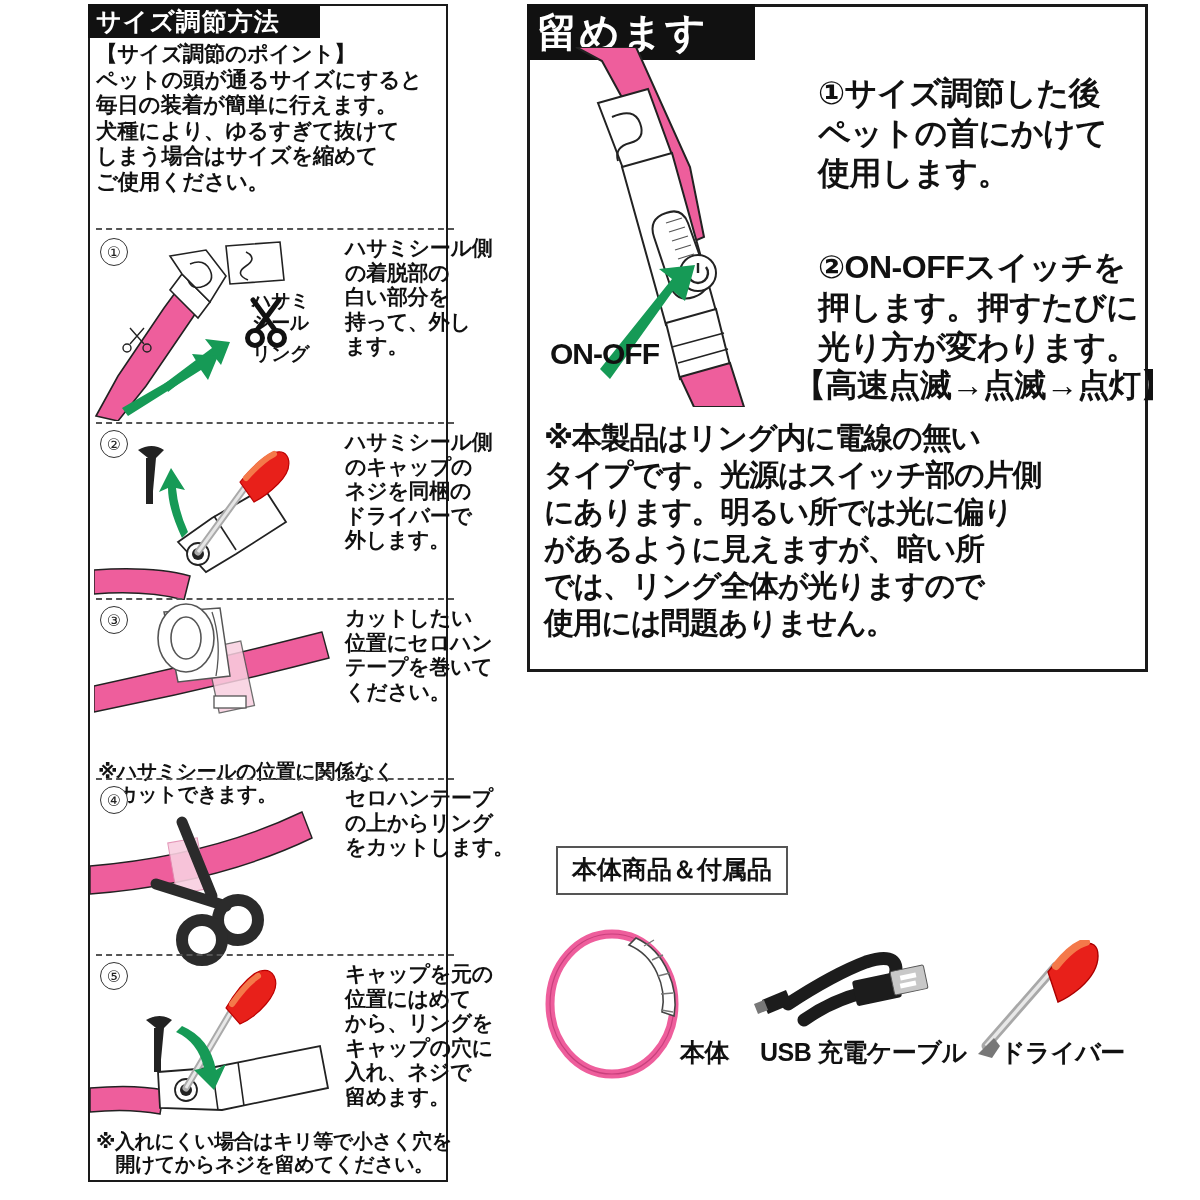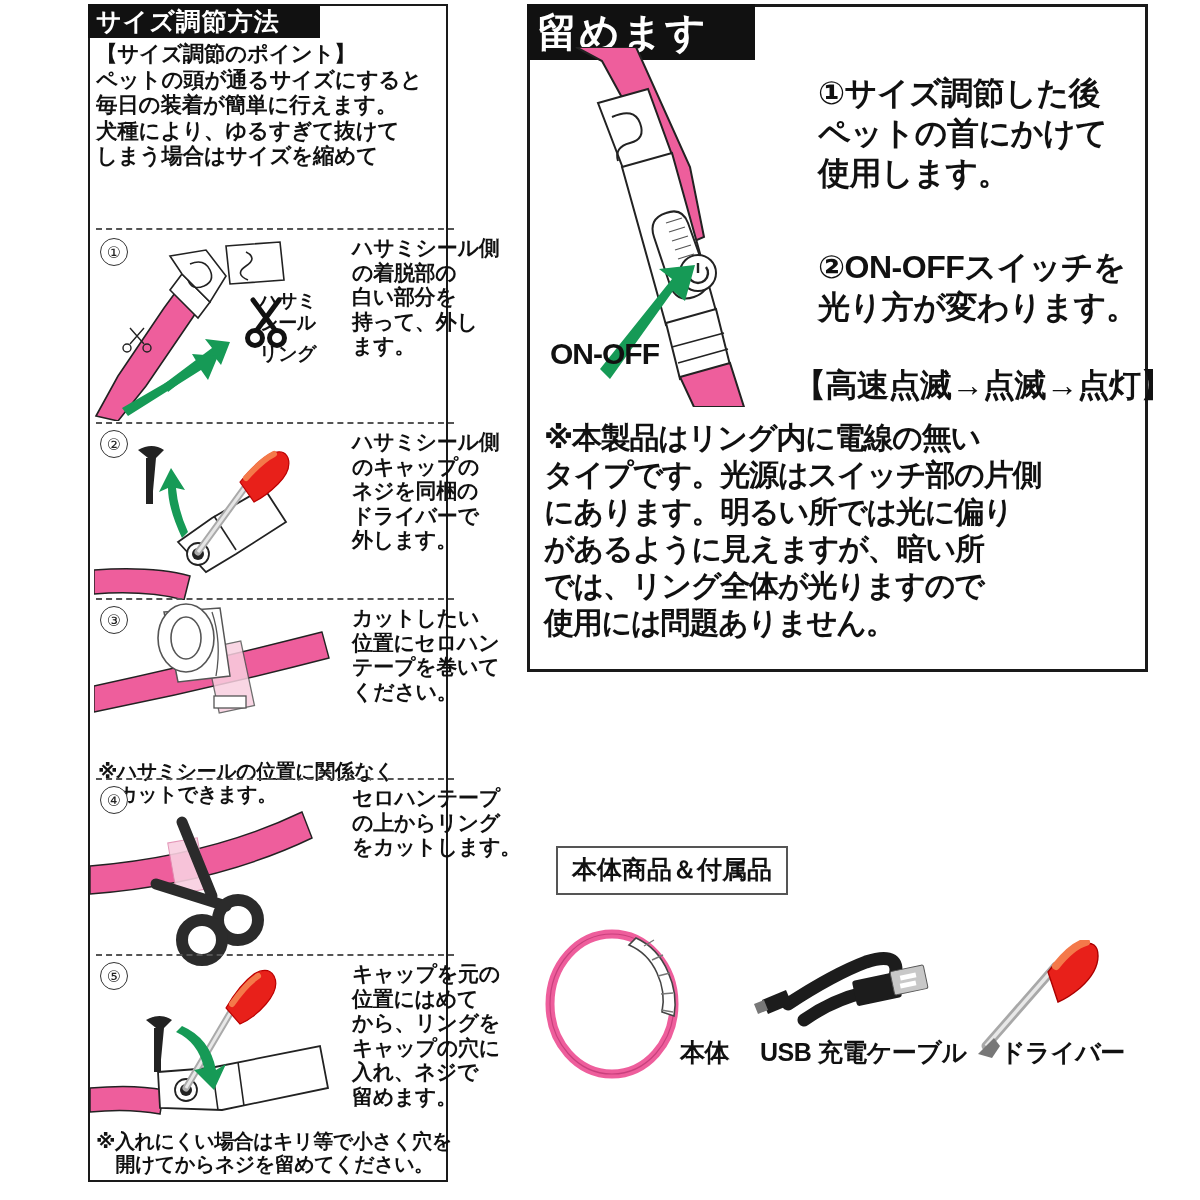--- a/index.html
+++ b/index.html
@@ -34,21 +34,20 @@
      border-top:2px dashed #555;}
   .num{
     position:absolute;width:26px;height:26px;border-radius:50%;
     border:1.6px solid #333;color:#222;
     font-size:16px;display:flex;align-items:center;justify-content:center;
     font-weight:400;background:#fff;
   }
   .steptext{
     position:absolute;font-size:21px;line-height:24.5px;font-weight:700;
     letter-spacing:-0.3px;
-    margin-left:7px;
   }
   .steptext div{white-space:nowrap;}
   .note{
     position:absolute;font-size:20px;line-height:23px;font-weight:700;
     letter-spacing:-0.5px;
   }
   .note div{white-space:nowrap;}
   .art{position:absolute;}
 
   
@@ -93,20 +92,21 @@
 <div class="panel" id="left-panel">
 
   <div id="left-header">サイズ調節方法</div>
 
   <div id="intro">
     <div>【サイズ調節のポイント】</div>
     <div>ペットの頭が通るサイズにすると</div>
     <div>毎日の装着が簡単に行えます。</div>
     <div>犬種により、ゆるすぎて抜けて</div>
     <div>しまう場合はサイズを縮めて</div>
+    <div>ご使用ください。</div>
   </div>
 
   <div class="step-sep" style="top:222px;"></div>
   <div class="num" style="left:10px;top:232px;">①</div>
   <svg class="art" style="left:4px;top:230px;" width="200" height="185" viewBox="0 0 200 185">
     <path d="M2 180 L24 140 L70 72 L92 42 L112 62 L52 150 L24 185 Z" fill="#ee5e9c" stroke="#222" stroke-width="1.6"></path>
     <path d="M88 38 L116 66 L104 82 L76 54 Z" fill="#fff" stroke="#222" stroke-width="1.6"></path>
     <path d="M76 20 L112 14 L132 40 L116 66 L88 38 Z" fill="#fff" stroke="#222" stroke-width="1.6"></path>
     <path d="M96 28 q14 -6 20 6 q5 11 -6 16 q-12 5 -16 -6" fill="none" stroke="#222" stroke-width="1.6"></path>
     <path d="M132 10 L186 6 L190 44 L136 48 Z" fill="#fff" stroke="#222" stroke-width="1.6"></path>
@@ -276,20 +276,21 @@
   <div id="onoff-label">ON-OFF</div>
 
   <div class="rtext" style="left:288px;top:66px;">
     <div>①サイズ調節した後</div>
     <div>ペットの首にかけて</div>
     <div>使用します。</div>
   </div>
 
   <div class="rtext" style="left:288px;top:240px;">
     <div>②ON-OFFスイッチを</div>
+    <div>押します。押すたびに</div>
     <div>光り方が変わります。</div>
   </div>
 
   <div class="rtext" style="left:264px;top:358px;">
     <div>【高速点滅→点滅→点灯】</div>
   </div>
 
   <div id="rnote">
     <div>※本製品はリング内に電線の無い</div>
     <div>タイプです。光源はスイッチ部の片側</div>

